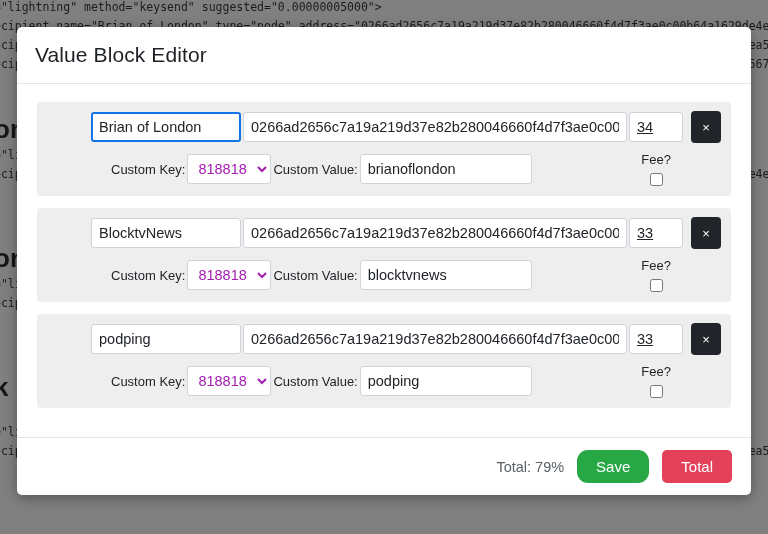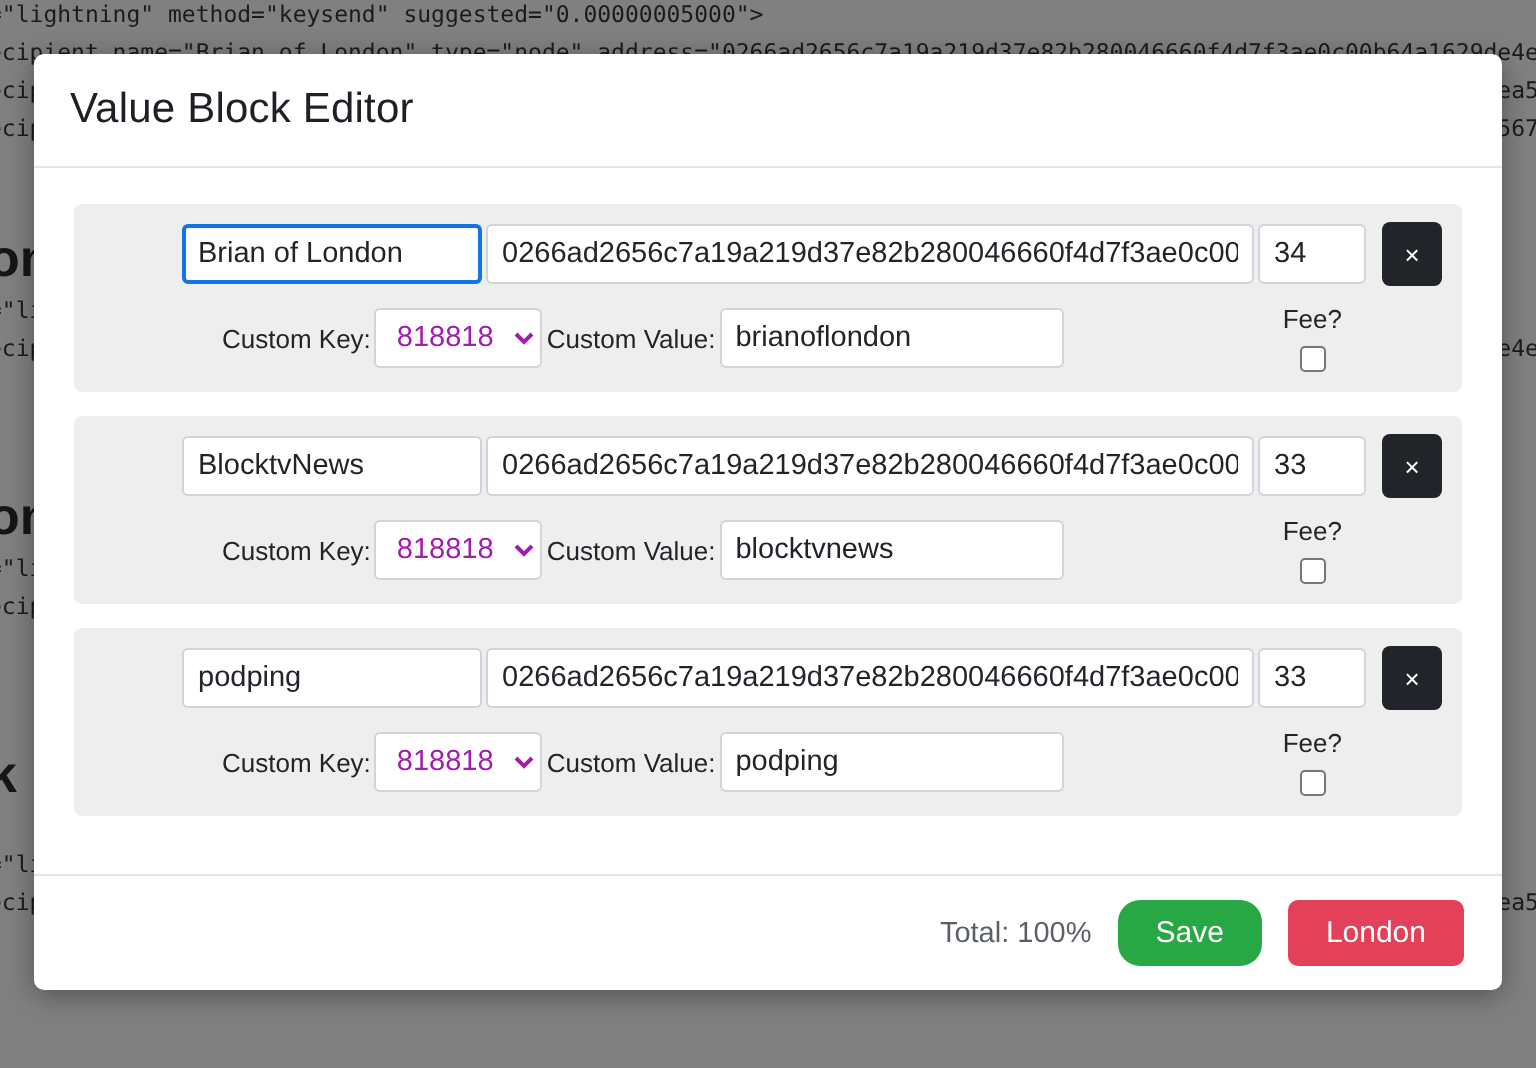--- a/index.html
+++ b/index.html
@@ -93,21 +93,21 @@
     padding: 4px 7px;
     height: 30px;
     outline: none;
   }
   input.name-in { width: 150px; }
   input.name-in.focused {
     border: 2px solid #1374e8;
     padding: 3px 6px;
   }
   input.addr-in { flex: 1; min-width: 0; }
-  input.num { width: 54px; }
+  input.num { width: 54px; text-decoration: underline; }
 
   .label-txt {
     font-size: 13px;
     color: #212529;
     white-space: nowrap;
   }
   select.key-sel {
     font-family: "Liberation Sans", sans-serif;
     font-size: 14.5px;
     color: #a21caf;
@@ -250,18 +250,18 @@
               <span class="label-txt">Fee?</span>
               <input type="checkbox" style="">
             </span>
           </div>
         </div>
       </div>
 
   </div>
 
   <div id="modal-footer">
-    <span id="total-label">Total: 100%</span>
+    <span id="total-label">Total: 79%</span>
     <button class="btn btn-save">Save</button>
-    <button class="btn btn-cancel">London</button>
+    <button class="btn btn-cancel">Total</button>
   </div>
 
 </div>
 
 </body></html>

